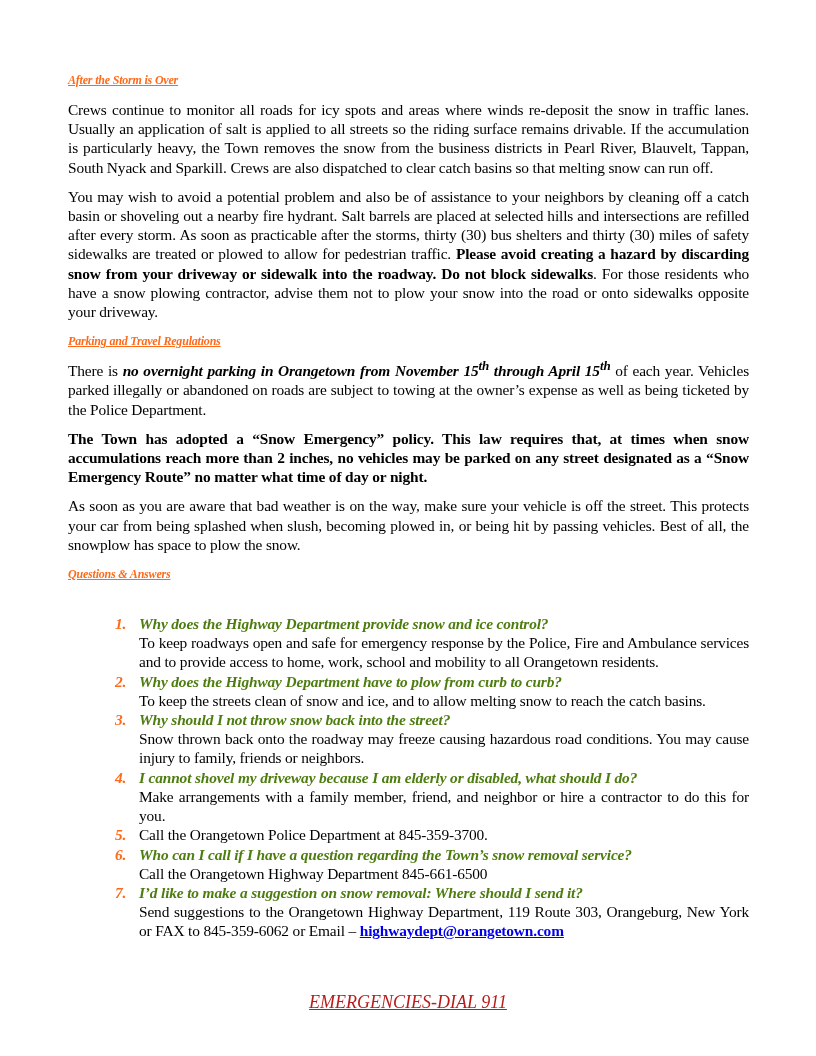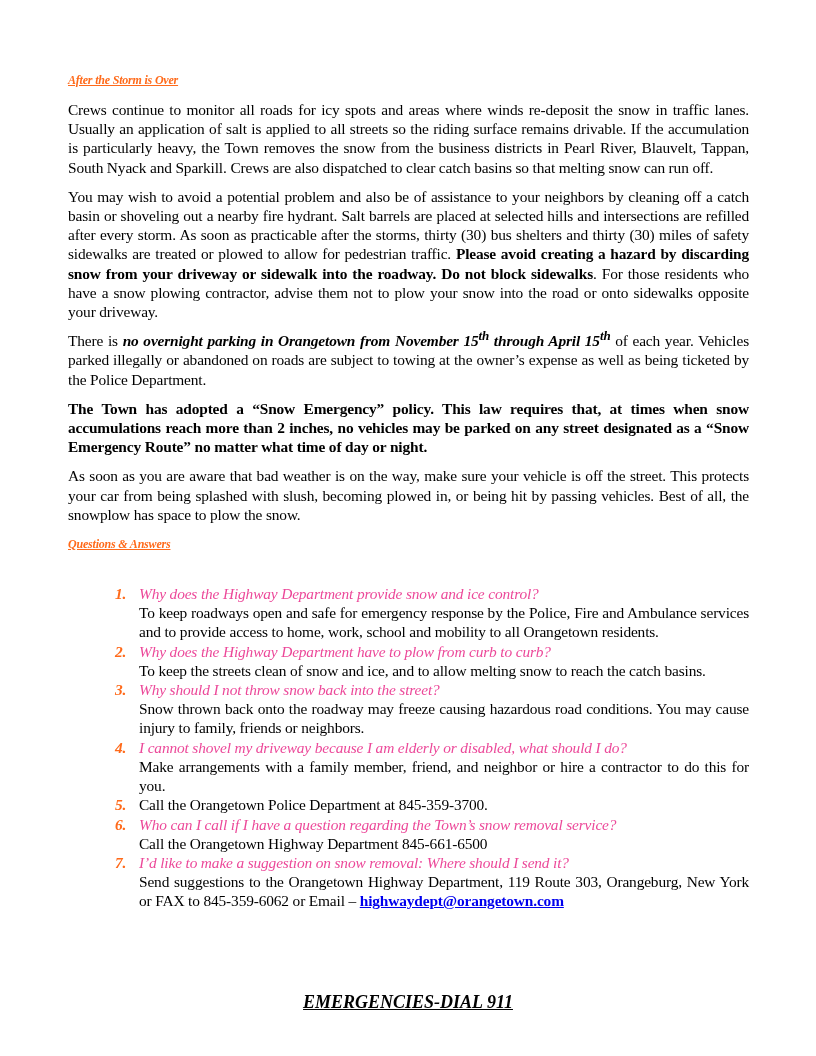--- a/index.html
+++ b/index.html
@@ -9,37 +9,38 @@
   .heading { font-family:"Liberation Serif", serif; font-weight:bold; font-style:italic;
              font-size:12px; color:#FF6A1A; text-decoration:underline; margin:0 0 10px 0;
              letter-spacing:-0.2px; line-height:20px; }
   p { font-size:15.4px; line-height:19.2px; margin:0 0 10px 0; text-align:justify; letter-spacing:-0.15px; }
   .b { font-weight:bold; }
   .bi { font-weight:bold; font-style:italic; }
   sup { font-size:13px; line-height:0; vertical-align:6px; }
   .qa { list-style:none; margin:30px 0 0 0; padding:0; }
   .qa li { position:relative; padding-left:71px; font-size:15.4px; line-height:19.2px; letter-spacing:-0.15px; }
   .qa .num { position:absolute; left:47px; top:0; color:#FF6A1A; font-weight:bold; font-style:italic; }
-  .qa .q { color:#ec4899; font-weight:normal; font-style:italic; display:block; }
+  .qa .q { color:#4d7c0f; font-weight:bold; font-style:italic; display:block; }
   .qa .a { display:block; text-align:justify; }
   .link { color:#0000EE; font-weight:bold; text-decoration:underline; }
   .emerg { position:absolute; left:0; width:816px; top:992px; text-align:center; }
-  .emerg span { font-weight:bold; font-style:italic; font-size:18px; color:#000000; text-decoration:underline; }
+  .emerg span { font-weight:normal; font-style:italic; font-size:18px; color:#b91c1c; text-decoration:underline; }
 </style>
 </head>
 <body>
 
 <div class="page">
   <div class="heading">After the Storm is Over</div>
   <p>Crews continue to monitor all roads for icy spots and areas where winds re-deposit the snow in traffic lanes.  Usually an application of salt is applied to all streets so the riding surface remains drivable.  If the accumulation is particularly heavy, the Town removes the snow from the business districts in Pearl River, Blauvelt, Tappan, South Nyack and Sparkill.  Crews are also dispatched to clear catch basins so that melting snow can run off.</p>
   <p><span>You may wish to avoid a potential problem and also be of assistance to your neighbors by cleaning off a catch basin or shoveling out a nearby fire hydrant.  Salt barrels are placed at selected hills and intersections are refilled after every storm.  As soon as practicable after the storms, thirty (30) bus shelters and thirty (30) miles of safety sidewalks are treated or plowed to allow for pedestrian traffic.  </span><span class="b">Please avoid creating a hazard by discarding snow from your driveway or sidewalk into the roadway.  Do not block sidewalks</span><span>.  For those residents who have a snow plowing contractor, advise them not to plow your snow into the road or onto sidewalks opposite your driveway.</span></p>
 
+  <div class="heading">Parking and Travel Regulations</div>
   <p><span>There is </span><span class="bi"><span>no overnight parking in Orangetown from November 15</span><sup>th</sup><span> through April 15</span><sup>th</sup></span><span> of each year.  Vehicles parked illegally or abandoned on roads are subject to towing at the owner’s expense as well as being ticketed by the Police Department.</span></p>
   <p class="b">The Town has adopted a “Snow Emergency” policy. This law requires that, at times when snow accumulations reach more than 2 inches, no vehicles may be parked on any street designated as a “Snow Emergency Route” no matter what time of day or night.</p>
-  <p>As soon as you are aware that bad weather is on the way, make sure your vehicle is off the street.  This protects your car from being splashed with slush, becoming plowed in, or being hit by passing vehicles.  Best of all, the snowplow has space to plow the snow.</p>
+  <p>As soon as you are aware that bad weather is on the way, make sure your vehicle is off the street.  This protects your car from being splashed when slush, becoming plowed in, or being hit by passing vehicles.  Best of all, the snowplow has space to plow the snow.</p>
 
   <div class="heading">Questions &amp; Answers</div>
   <ol class="qa">
     <li>
         <span class="num">1.</span>
         <span class="q">Why does the Highway Department provide snow and ice control?</span>
         <span class="a">To keep roadways open and safe for emergency response by the Police, Fire and Ambulance services and to provide access to home, work, school and mobility to all Orangetown residents.</span>
       </li>
     <li>
         <span class="num">2.</span>

